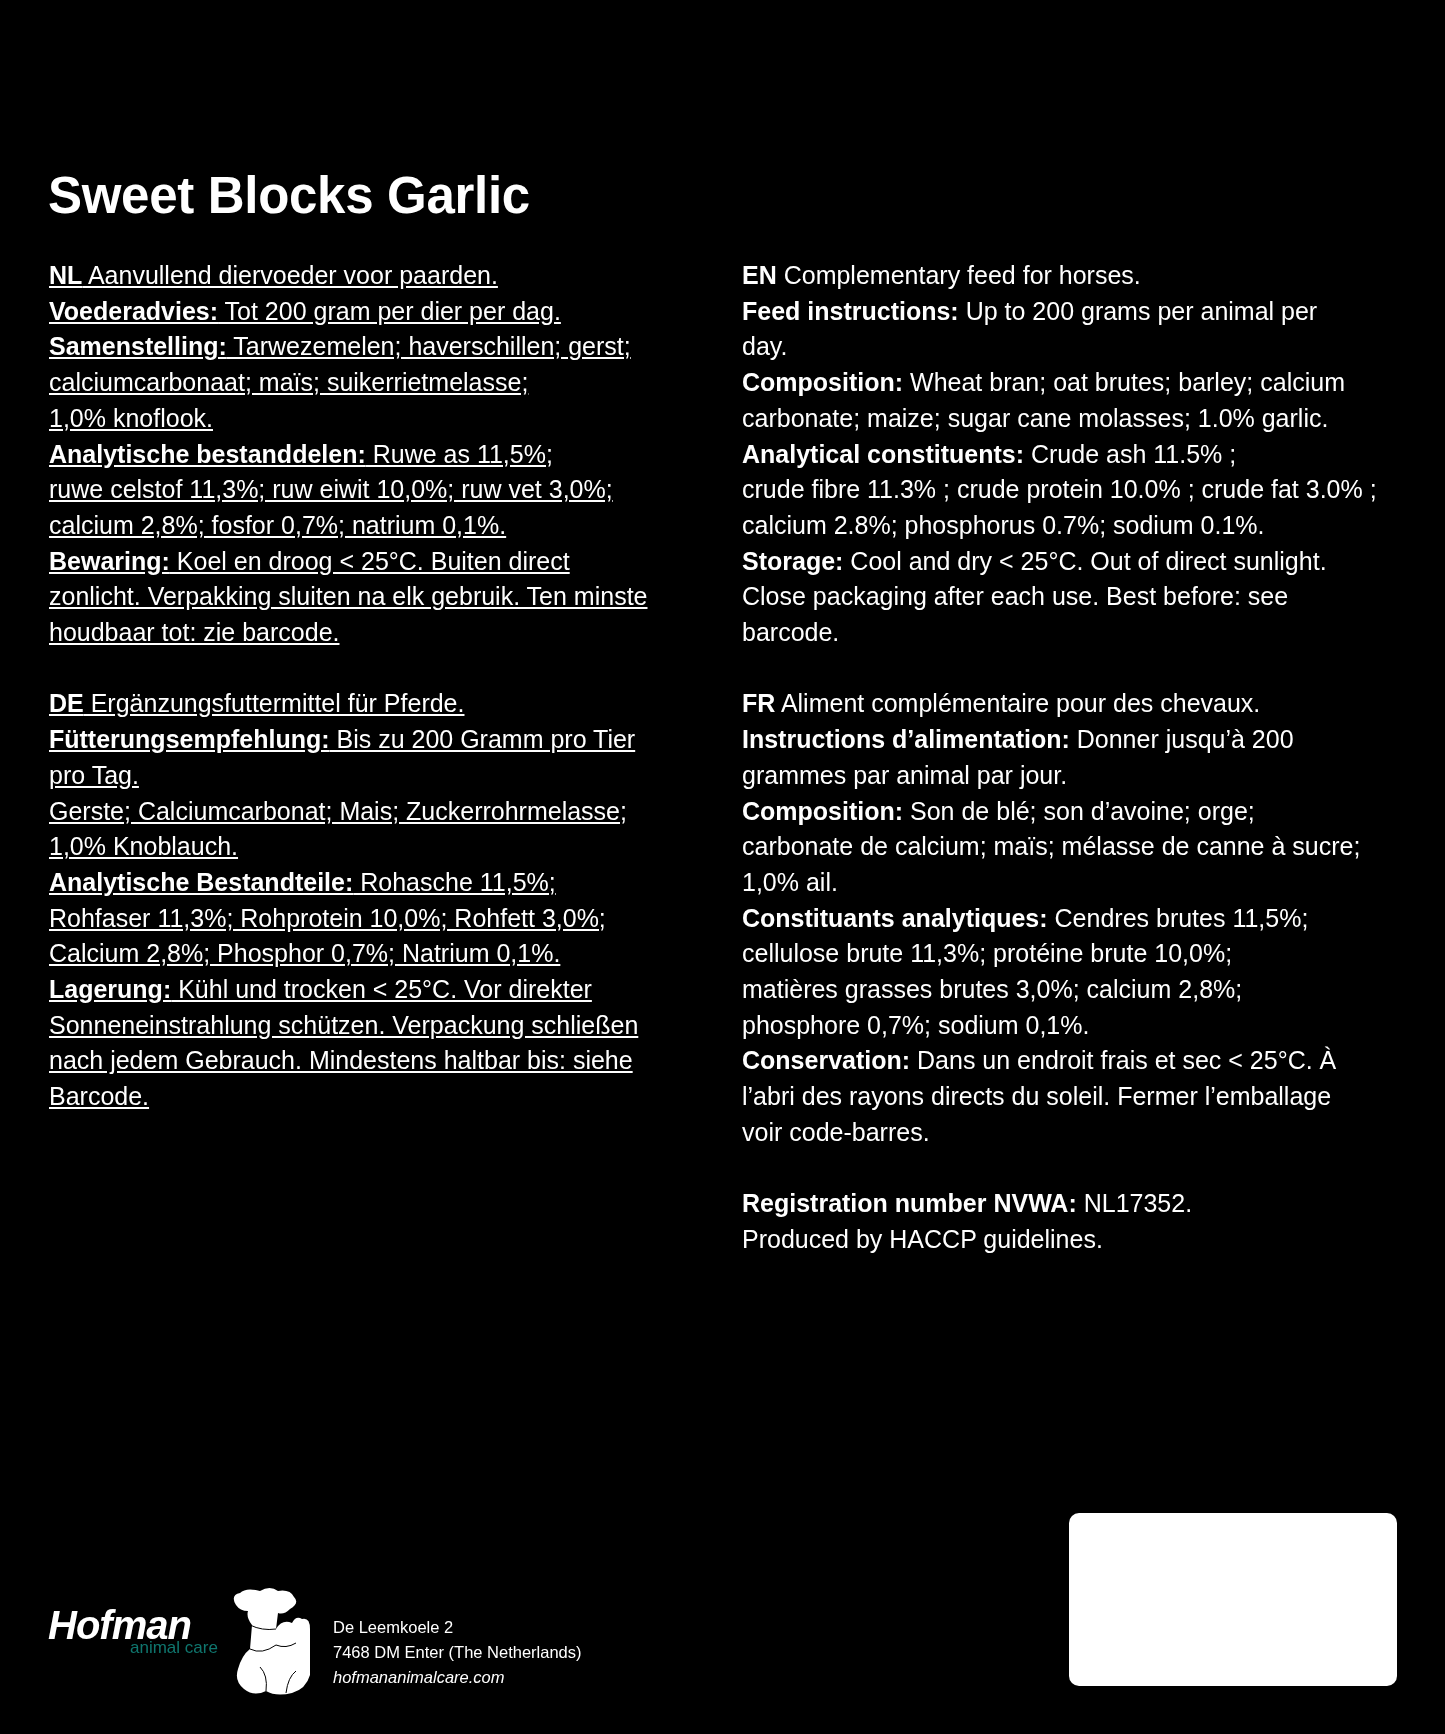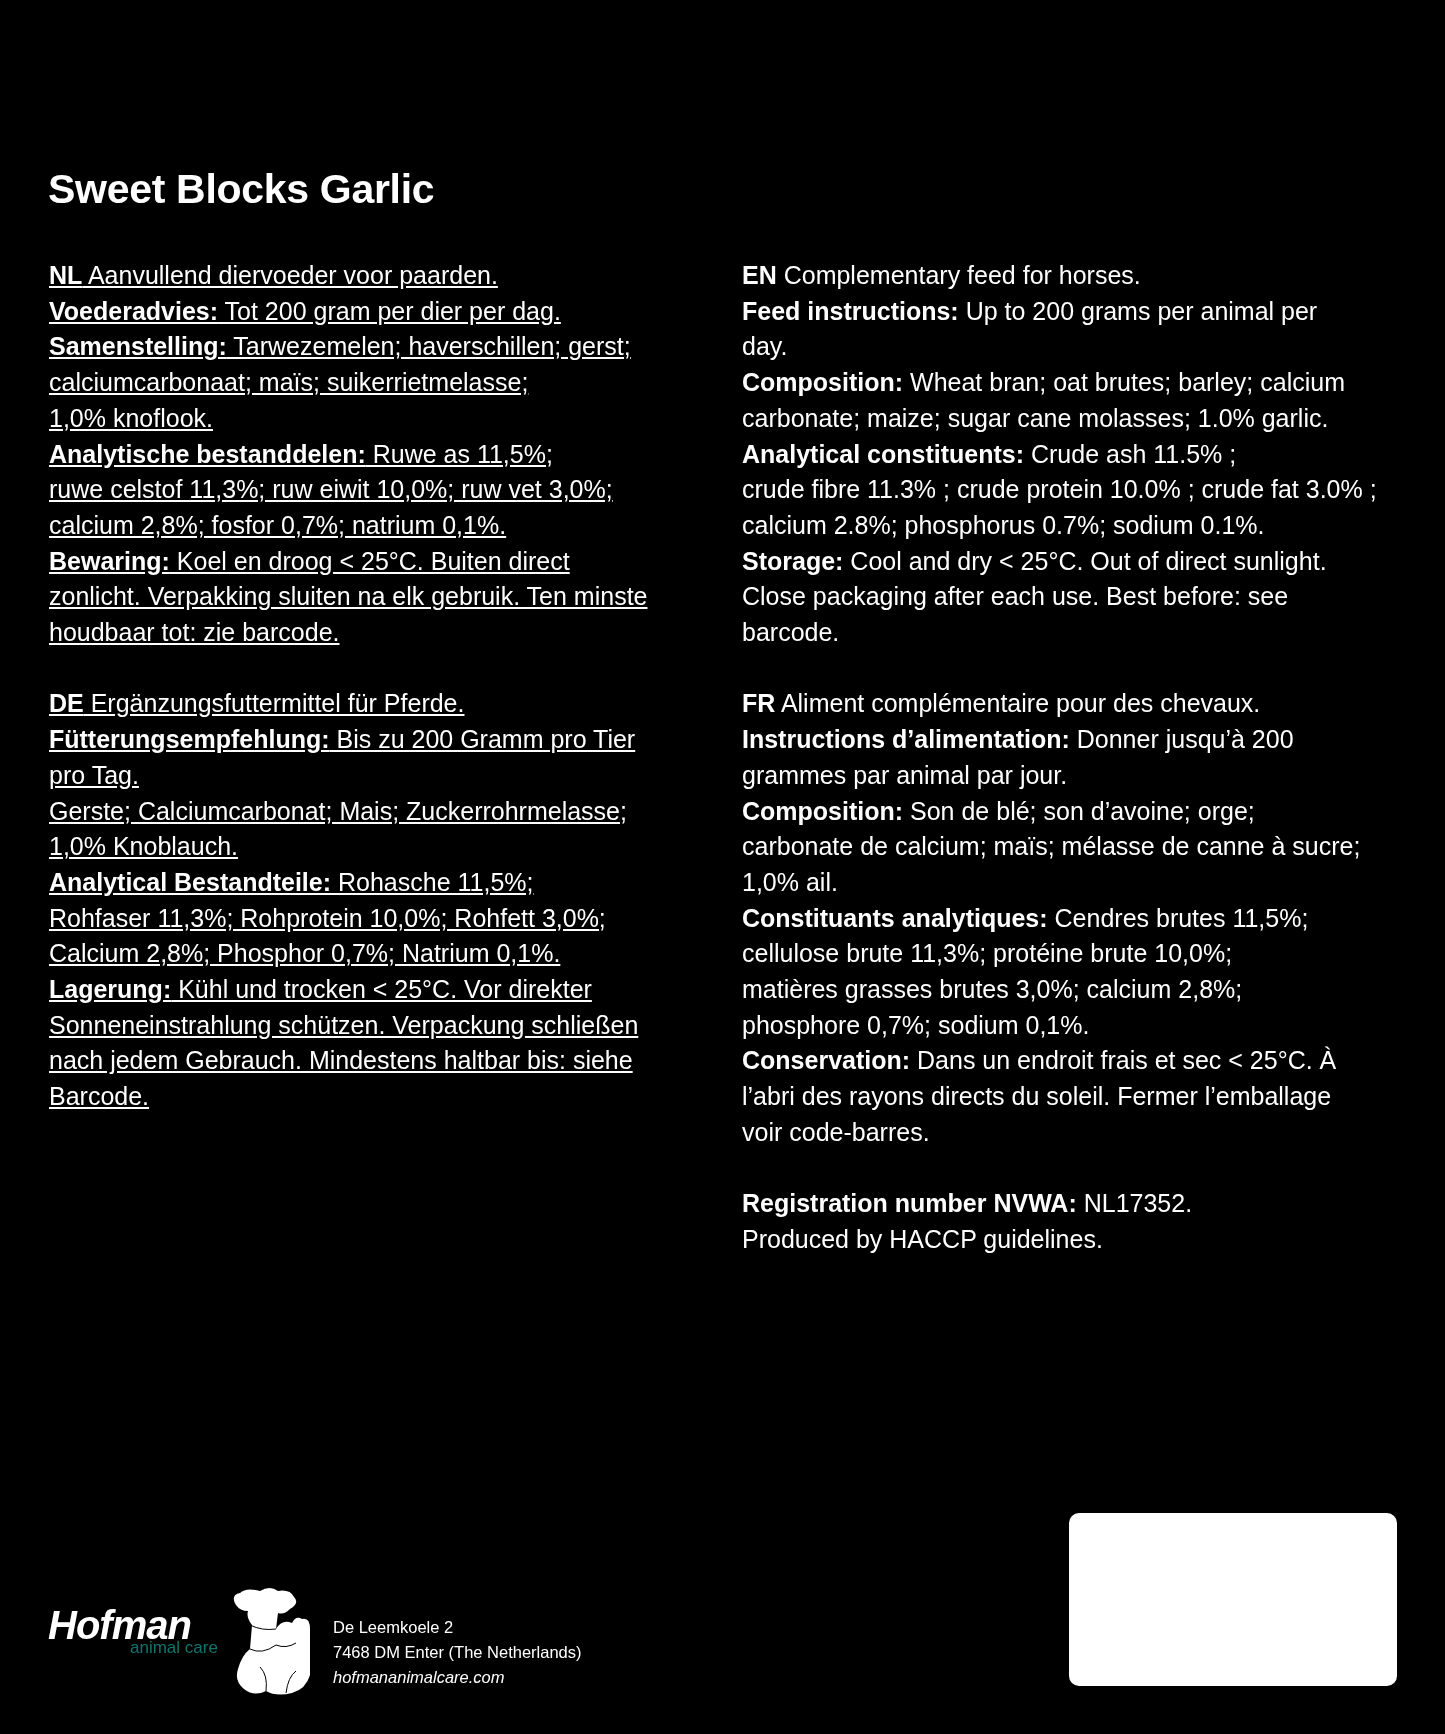--- a/index.html
+++ b/index.html
@@ -7,21 +7,21 @@
     width: 1445px; height: 1734px;
     background: #000000;
     color: #ffffff;
     font-family: "Liberation Sans", "DejaVu Sans", sans-serif;
     position: relative;
     overflow: hidden;
   }
   .title {
     position: absolute;
     left: 48px; top: 166px;
-    font-size: 41px; font-weight: bold;
+    font-size: 51px; font-weight: bold;
     letter-spacing: -0.3px;
     margin: 0;
   }
   .col {
     position: absolute;
     top: 258px;
     font-size: 25px;
     line-height: 35.7px;
   }
   .col.left { left: 49px; width: 660px; text-decoration: underline; }
@@ -79,21 +79,21 @@
       <span class="line"><span class="label">Bewaring:</span><span> Koel en droog &lt; 25°C. Buiten direct</span></span>
       <span class="line"><span>zonlicht. Verpakking sluiten na elk gebruik. Ten minste</span></span>
       <span class="line"><span>houdbaar tot: zie barcode.</span></span>
     </div>
   <div class="block">
       <span class="line"><span class="label">DE</span><span> Ergänzungsfuttermittel für Pferde.</span></span>
       <span class="line"><span class="label">Fütterungsempfehlung:</span><span> Bis zu 200 Gramm pro Tier</span></span>
       <span class="line"><span>pro Tag.</span></span>
       <span class="line"><span>Gerste; Calciumcarbonat; Mais; Zuckerrohrmelasse;</span></span>
       <span class="line"><span>1,0% Knoblauch.</span></span>
-      <span class="line"><span class="label">Analytical Bestandteile:</span><span> Rohasche 11,5%;</span></span>
+      <span class="line"><span class="label">Analytische Bestandteile:</span><span> Rohasche 11,5%;</span></span>
       <span class="line"><span>Rohfaser 11,3%; Rohprotein 10,0%; Rohfett 3,0%;</span></span>
       <span class="line"><span>Calcium 2,8%; Phosphor 0,7%; Natrium 0,1%.</span></span>
       <span class="line"><span class="label">Lagerung:</span><span> Kühl und trocken &lt; 25°C. Vor direkter</span></span>
       <span class="line"><span>Sonneneinstrahlung schützen. Verpackung schließen</span></span>
       <span class="line"><span>nach jedem Gebrauch. Mindestens haltbar bis: siehe</span></span>
       <span class="line"><span>Barcode.</span></span>
     </div>
 </div>
 
 <div class="col right">

